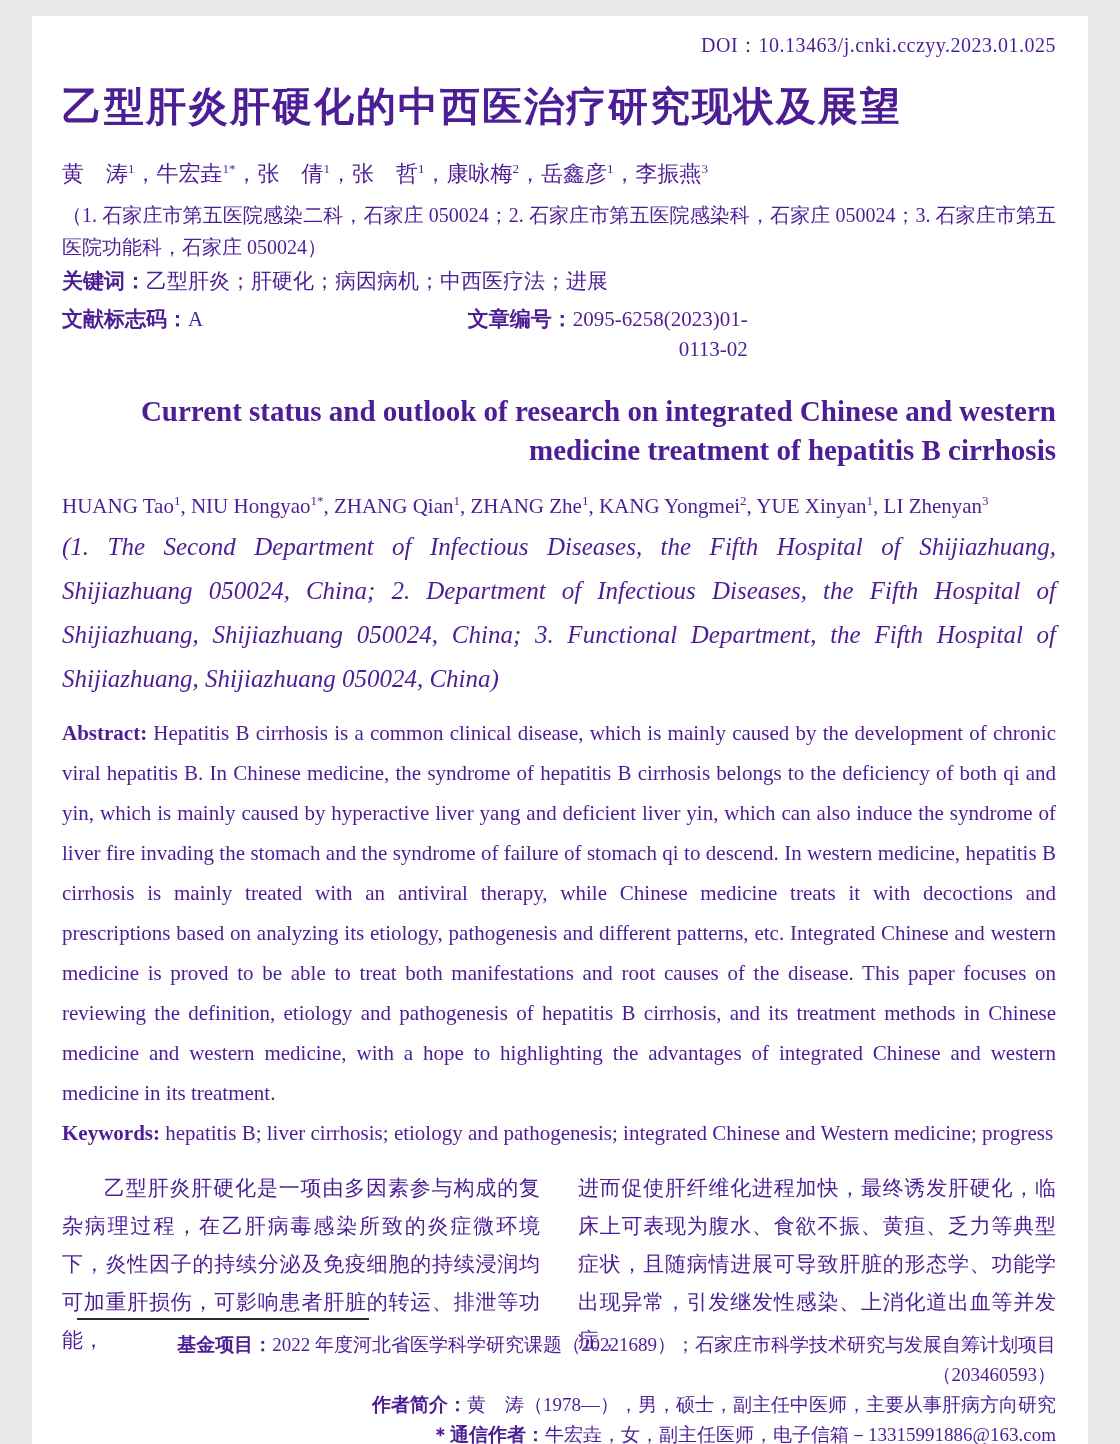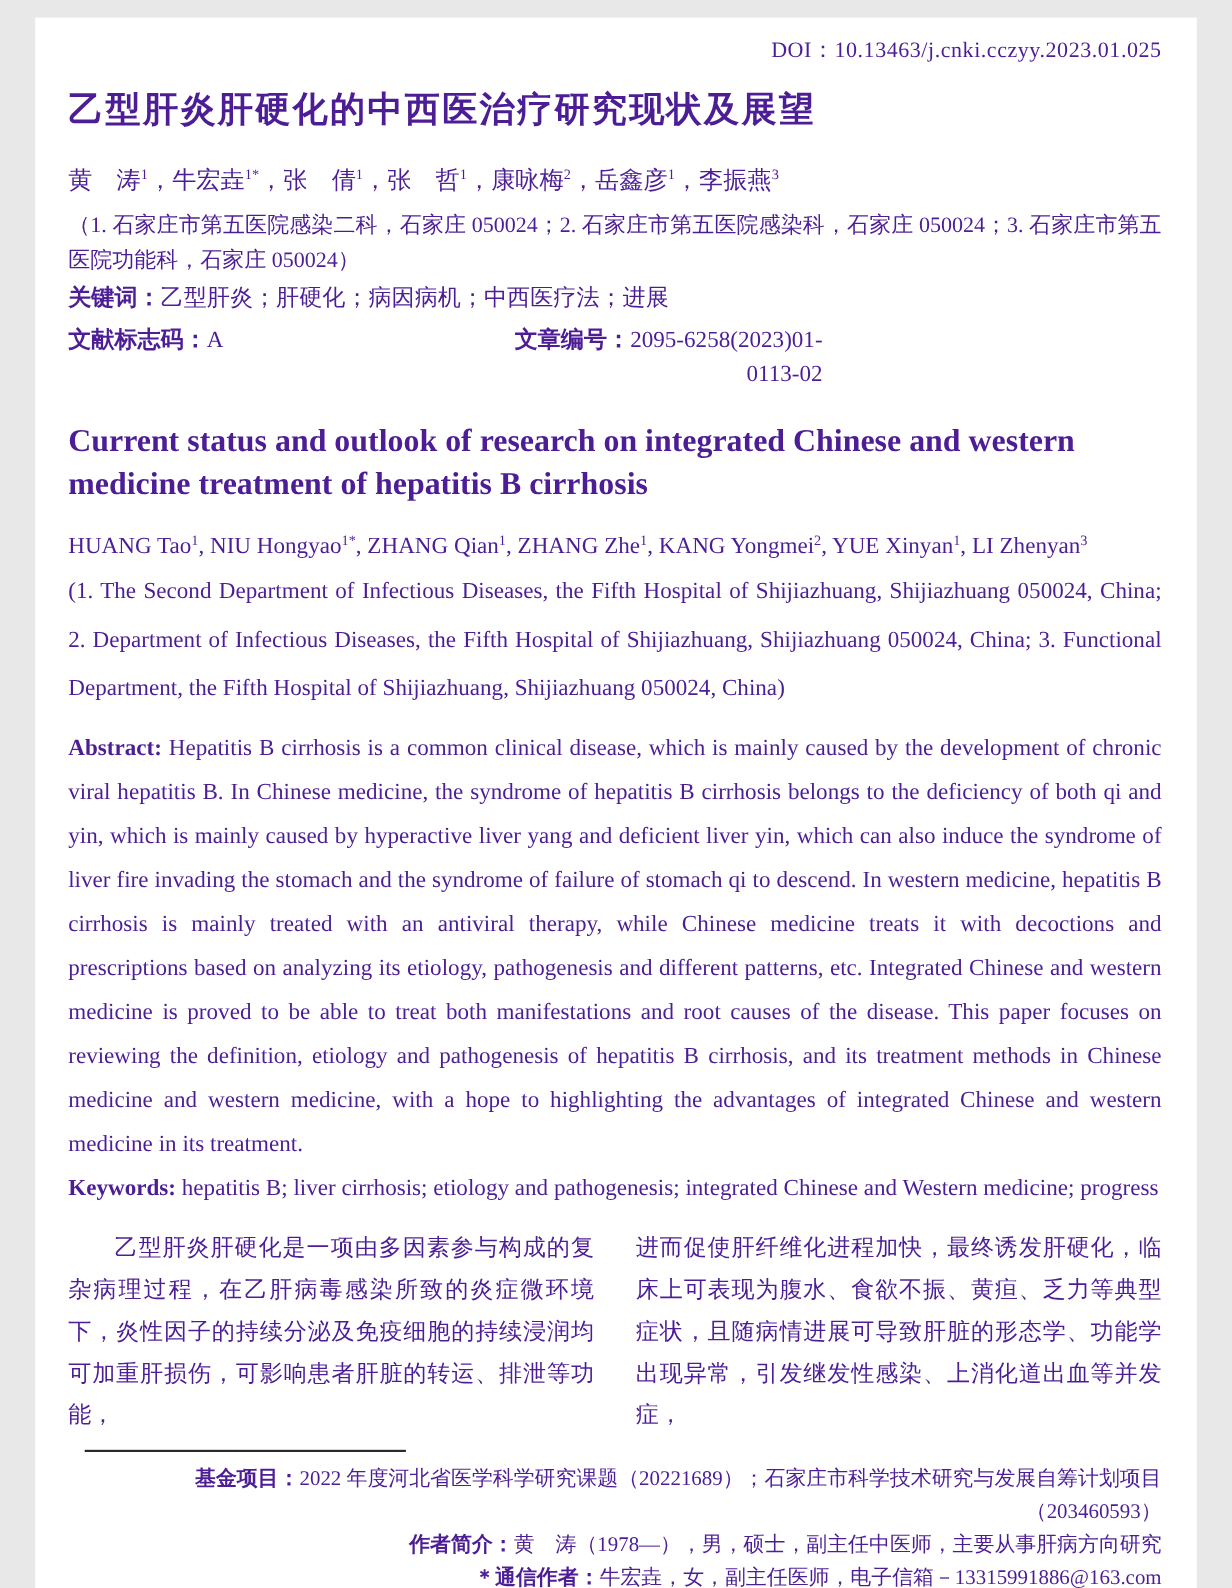--- a/index.html
+++ b/index.html
@@ -15,23 +15,23 @@
     font-family:"Liberation Serif", serif;
   }
   .doi{
     text-align:right;
     font-size:20px;
     font-family:"Liberation Serif", serif;
     letter-spacing:.5px;
   }
   .title-cn{
     margin-top:24px;
-    font-family:Liberation Mono, monospace;
+    font-family:Liberation Serif, serif;
     font-weight:700;
-    font-size:32px;
+    font-size:40px;
     letter-spacing:2px;
     line-height:1.2;
   }
   .authors-cn{
     margin-top:28px;
     font-size:22px;
     font-family:"Liberation Serif", serif;
   }
   .authors-cn sup, .authors-en sup{font-size:13px;line-height:0;}
   .affil-cn{
@@ -69,21 +69,22 @@
     font-weight:700;
     line-height:39px;
     font-family:"Liberation Serif", serif;
   }
   .authors-en{
     margin-top:24px;
     font-size:21px;
   }
   .affil-en{
     margin-top:6px;
-    font-size:21px;
+    font-style:italic;
+    font-size:25px;
     line-height:44px;
     text-align:justify;
   }
   .abs-en{
     margin-top:12px;
     font-size:21px;
     line-height:40px;
     text-align:justify;
   }
   .kw-en{
@@ -133,21 +134,21 @@
   <p class="affil-cn">（1. 石家庄市第五医院感染二科，石家庄 050024；2. 石家庄市第五医院感染科，石家庄 050024；3. 石家庄市第五医院功能科，石家庄 050024）</p>
 
 
   <p class="kw-cn"><span class="lbl-cn">关键词：</span><span>乙型肝炎；肝硬化；病因病机；中西医疗法；进展</span></p>
 
   <div class="meta-row">
     <span class="cell"><span class="lbl-cn">文献标志码：</span><span>A</span></span>
     <span class="cell cell-right"><span class="lbl-cn">文章编号：</span><span>2095-6258(2023)01-0113-02</span></span>
   </div>
 
-  <h2 class="title-en" style="margin:28px 0 0 0;">Current status and outlook of research on integrated Chinese and western medicine treatment of hepatitis B cirrhosis</h2>
+  <h2 class="title-en" style="margin:28px 0 0 0;text-align:right;">Current status and outlook of research on integrated Chinese and western medicine treatment of hepatitis B cirrhosis</h2>
 
   <p class="authors-en"><span>HUANG Tao</span><sup>1</sup>, <span>NIU Hongyao</span><sup>1*</sup>, <span>ZHANG Qian</span><sup>1</sup>, <span>ZHANG Zhe</span><sup>1</sup>, <span>KANG Yongmei</span><sup>2</sup>, <span>YUE Xinyan</span><sup>1</sup>, <span>LI Zhenyan</span><sup>3</sup></p>
 
   <p class="affil-en">(1. The Second Department of Infectious Diseases, the Fifth Hospital of Shijiazhuang, Shijiazhuang 050024, China; 2. Department of Infectious Diseases, the Fifth Hospital of Shijiazhuang, Shijiazhuang 050024, China; 3. Functional Department, the Fifth Hospital of Shijiazhuang, Shijiazhuang 050024, China)</p>
 
   <p class="abs-en"><span class="lbl-en">Abstract:</span><span> Hepatitis B cirrhosis is a common clinical disease, which is mainly caused by the development of chronic viral hepatitis B. In Chinese medicine, the syndrome of hepatitis B cirrhosis belongs to the deficiency of both qi and yin, which is mainly caused by hyperactive liver yang and deficient liver yin, which can also induce the syndrome of liver fire invading the stomach and the syndrome of failure of stomach qi to descend. In western medicine, hepatitis B cirrhosis is mainly treated with an antiviral therapy, while Chinese medicine treats it with decoctions and prescriptions based on analyzing its etiology, pathogenesis and different patterns, etc. Integrated Chinese and western medicine is proved to be able to treat both manifestations and root causes of the disease. This paper focuses on reviewing the definition, etiology and pathogenesis of hepatitis B cirrhosis, and its treatment methods in Chinese medicine and western medicine, with a hope to highlighting the advantages of integrated Chinese and western medicine in its treatment.</span></p>
 
   <p class="kw-en"><span class="lbl-en">Keywords:</span><span> hepatitis B; liver cirrhosis; etiology and pathogenesis; integrated Chinese and Western medicine; progress</span></p>
 
   <div class="columns">

